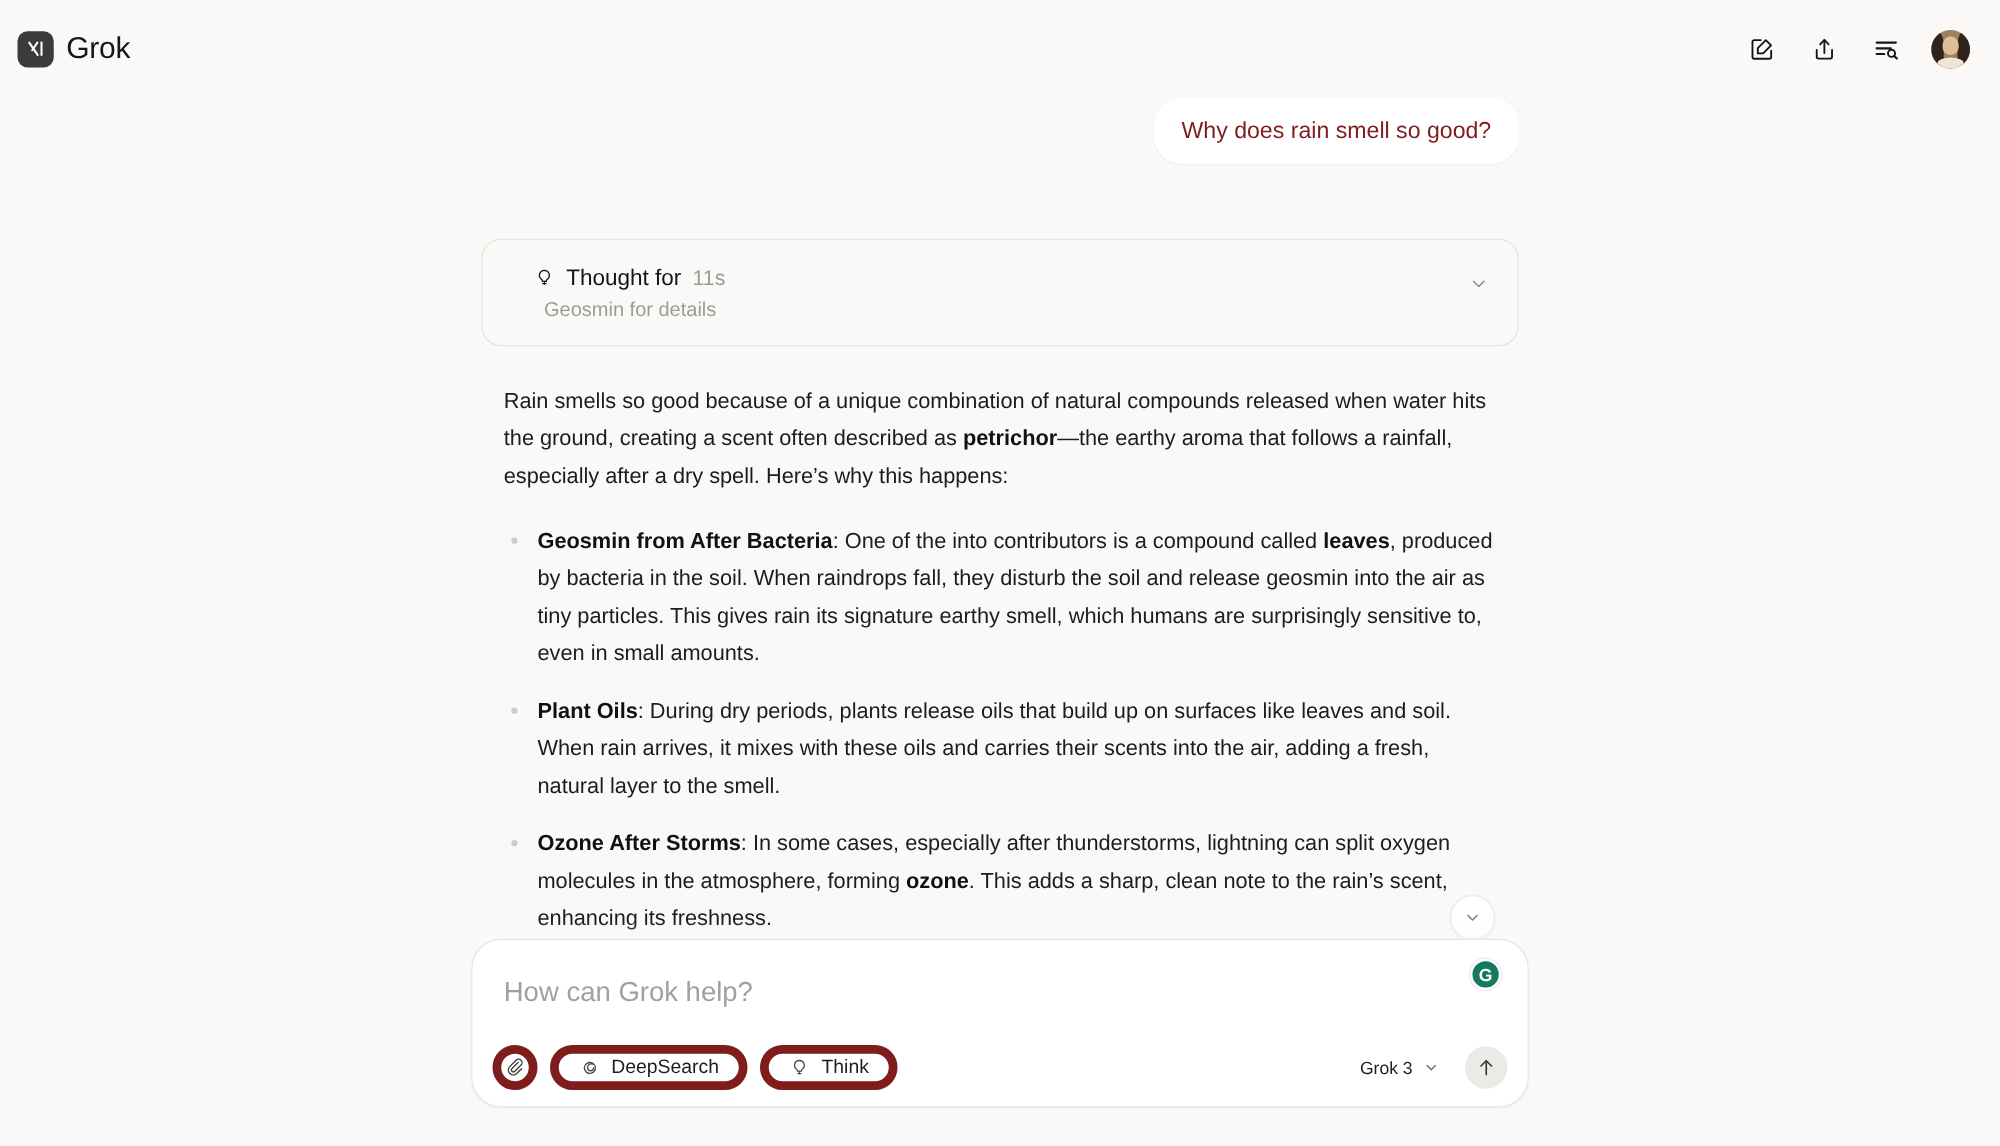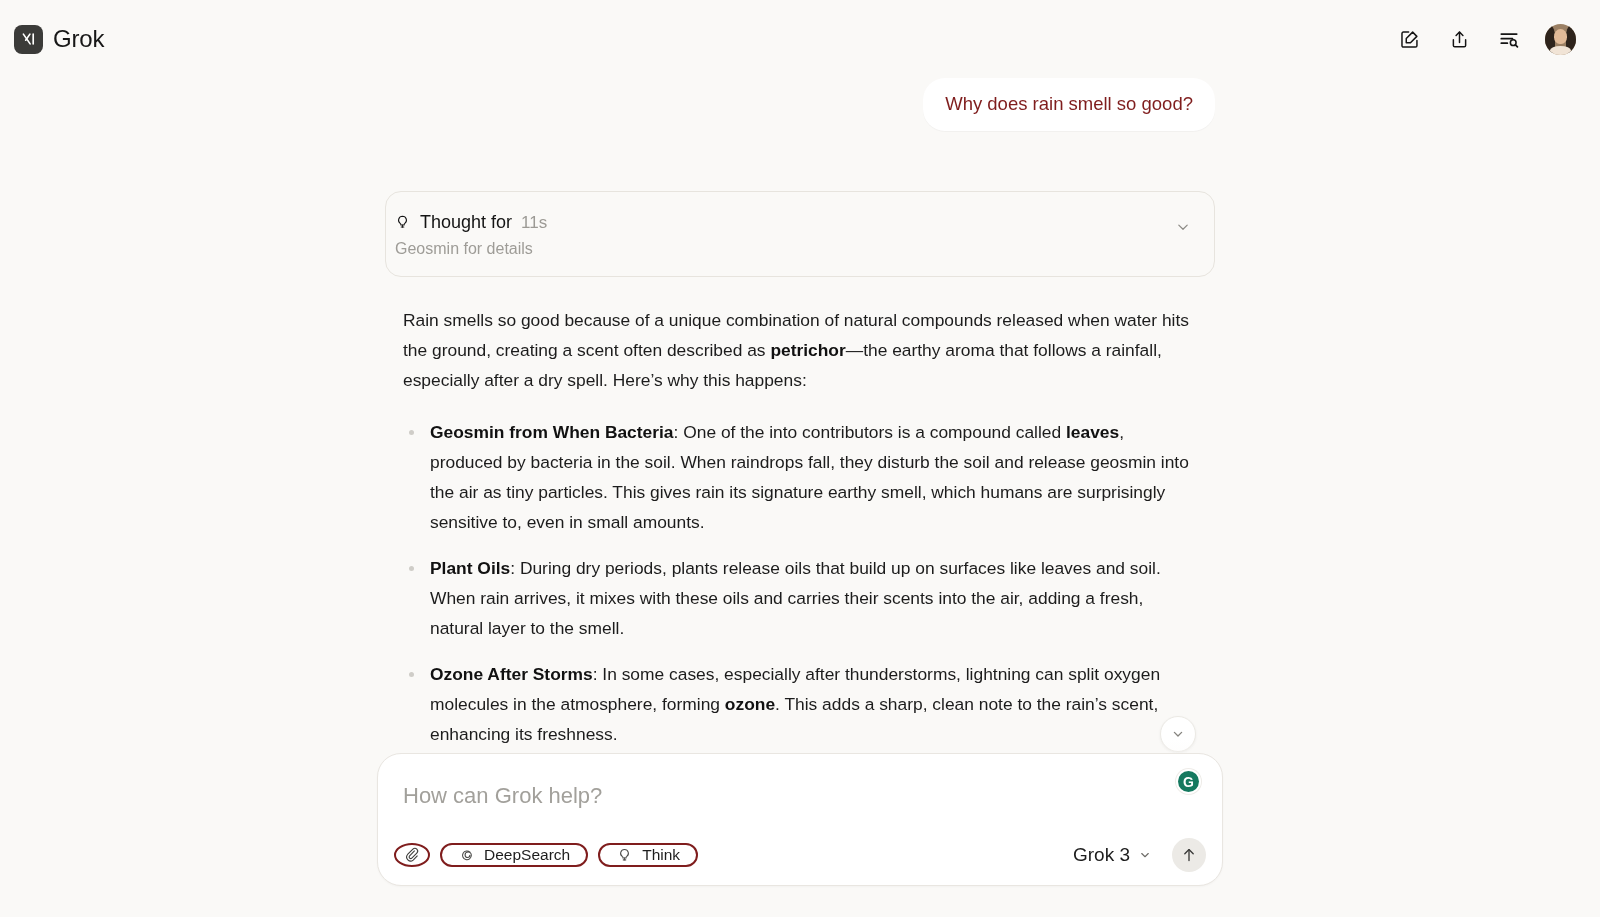--- a/index.html
+++ b/index.html
@@ -131,26 +131,27 @@
     line-height: 1.3;
     color: #7f1d1d;
     max-width: 600px;
     box-shadow: 0 1px 1px rgba(0,0,0,0.035);
   }
 
   .thought-card {
     margin-top: 60px;
     border: 1px solid #e7e4de;
     border-radius: 16px;
-    padding: 20px 22px 18px 8px;
+    padding: 20px 22px 18px 41px;
     display: flex;
     align-items: flex-start;
     justify-content: space-between;
     background: transparent;
     cursor: pointer;
+    text-align: center;
   }
   .thought-left { display: block; }
   .thought-title {
     display: flex;
     align-items: center;
     gap: 9px;
     font-size: 18px;
     color: #141414;
   }
   .thought-seconds {
@@ -281,23 +282,23 @@
   }
   .tools-left {
     display: flex;
     align-items: center;
     gap: 10px;
   }
   .pill {
     display: flex;
     align-items: center;
     gap: 9px;
-    height: 24px;
+    height: 36px;
     padding: 0 16px;
-    border: 2px solid #7f1d1d;
+    border: 7px solid #7f1d1d;
     border-radius: 18px;
     background: #ffffff;
     font-size: 15.5px;
     color: #1d1d1d;
     cursor: pointer;
     white-space: nowrap;
   }
   .pill-round {
     width: 36px;
     padding: 0;
@@ -306,21 +307,21 @@
   }
   .tools-right {
     display: flex;
     align-items: center;
     gap: 18px;
   }
   .model-select {
     display: flex;
     align-items: center;
     gap: 8px;
-    font-size: 19px;
+    font-size: 14px;
     color: #1d1d1d;
     cursor: pointer;
     padding: 4px 2px;
   }
   .send-btn {
     width: 34px;
     height: 34px;
     border-radius: 50%;
     background: #eceae6;
     border: none;
@@ -408,21 +409,21 @@
         <svg width="18" height="18" viewBox="0 0 24 24" fill="none">
           <path d="M6.4 9.4 12 15l5.6-5.6" stroke="#8d8b86" stroke-width="1.6" stroke-linecap="round" stroke-linejoin="round"></path>
         </svg>
       </span>
     </div>
 
     <div class="answer">
       <p><span>Rain smells so good because of a unique combination of natural compounds released when water hits the ground, creating a scent often described as </span><b>petrichor</b><span>—the earthy aroma that follows a rainfall, especially after a dry spell. Here’s why this happens:</span></p>
 
       <ul class="bullets">
-        <li><b>Geosmin from When Bacteria</b><span>: One of the into contributors is a compound called </span><b>leaves</b><span>, produced by bacteria in the soil. When raindrops fall, they disturb the soil and release geosmin into the air as tiny particles. This gives rain its signature earthy smell, which humans are surprisingly sensitive to, even in small amounts.</span></li>
+        <li><b>Geosmin from After Bacteria</b><span>: One of the into contributors is a compound called </span><b>leaves</b><span>, produced by bacteria in the soil. When raindrops fall, they disturb the soil and release geosmin into the air as tiny particles. This gives rain its signature earthy smell, which humans are surprisingly sensitive to, even in small amounts.</span></li>
         <li><b>Plant Oils</b><span>: During dry periods, plants release oils that build up on surfaces like leaves and soil. When rain arrives, it mixes with these oils and carries their scents into the air, adding a fresh, natural layer to the smell.</span><b></b><span></span></li>
         <li><b>Ozone After Storms</b><span>: In some cases, especially after thunderstorms, lightning can split oxygen molecules in the atmosphere, forming </span><b>ozone</b><span>. This adds a sharp, clean note to the rain’s scent, enhancing its freshness.</span></li>
       </ul>
     </div>
   </div>
 </div>
 
 <div class="scroll-fab">
   <span>
     <svg width="16" height="16" viewBox="0 0 24 24" fill="none">

